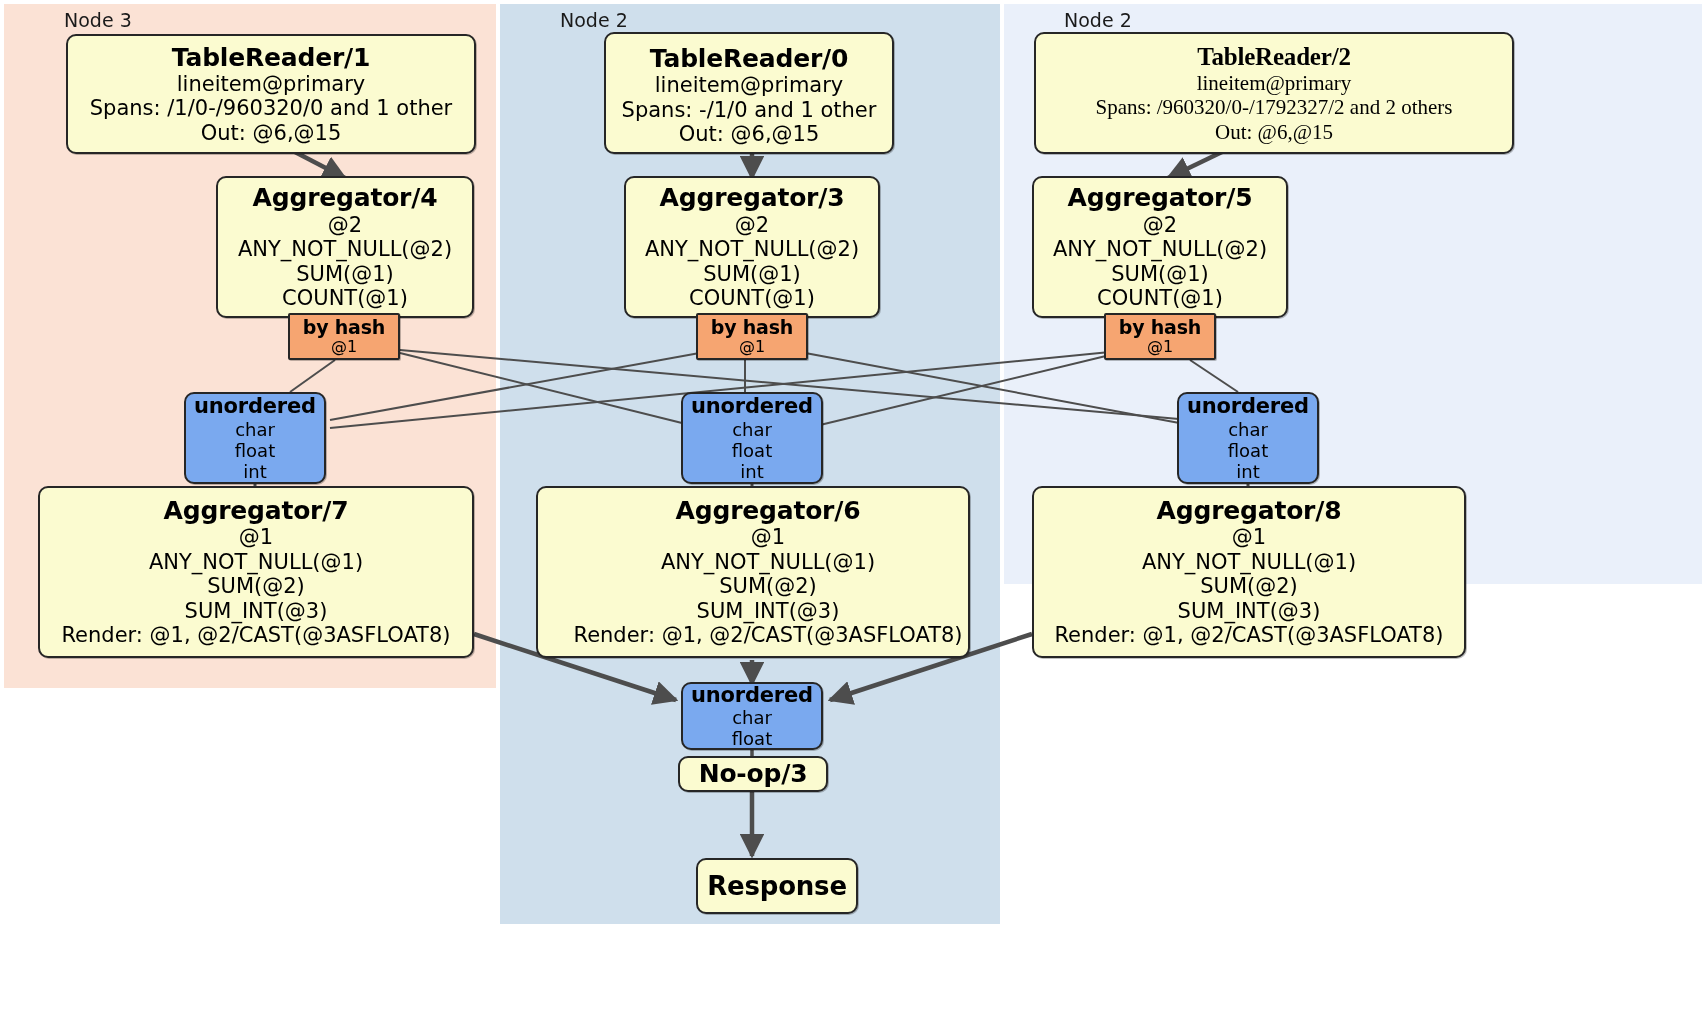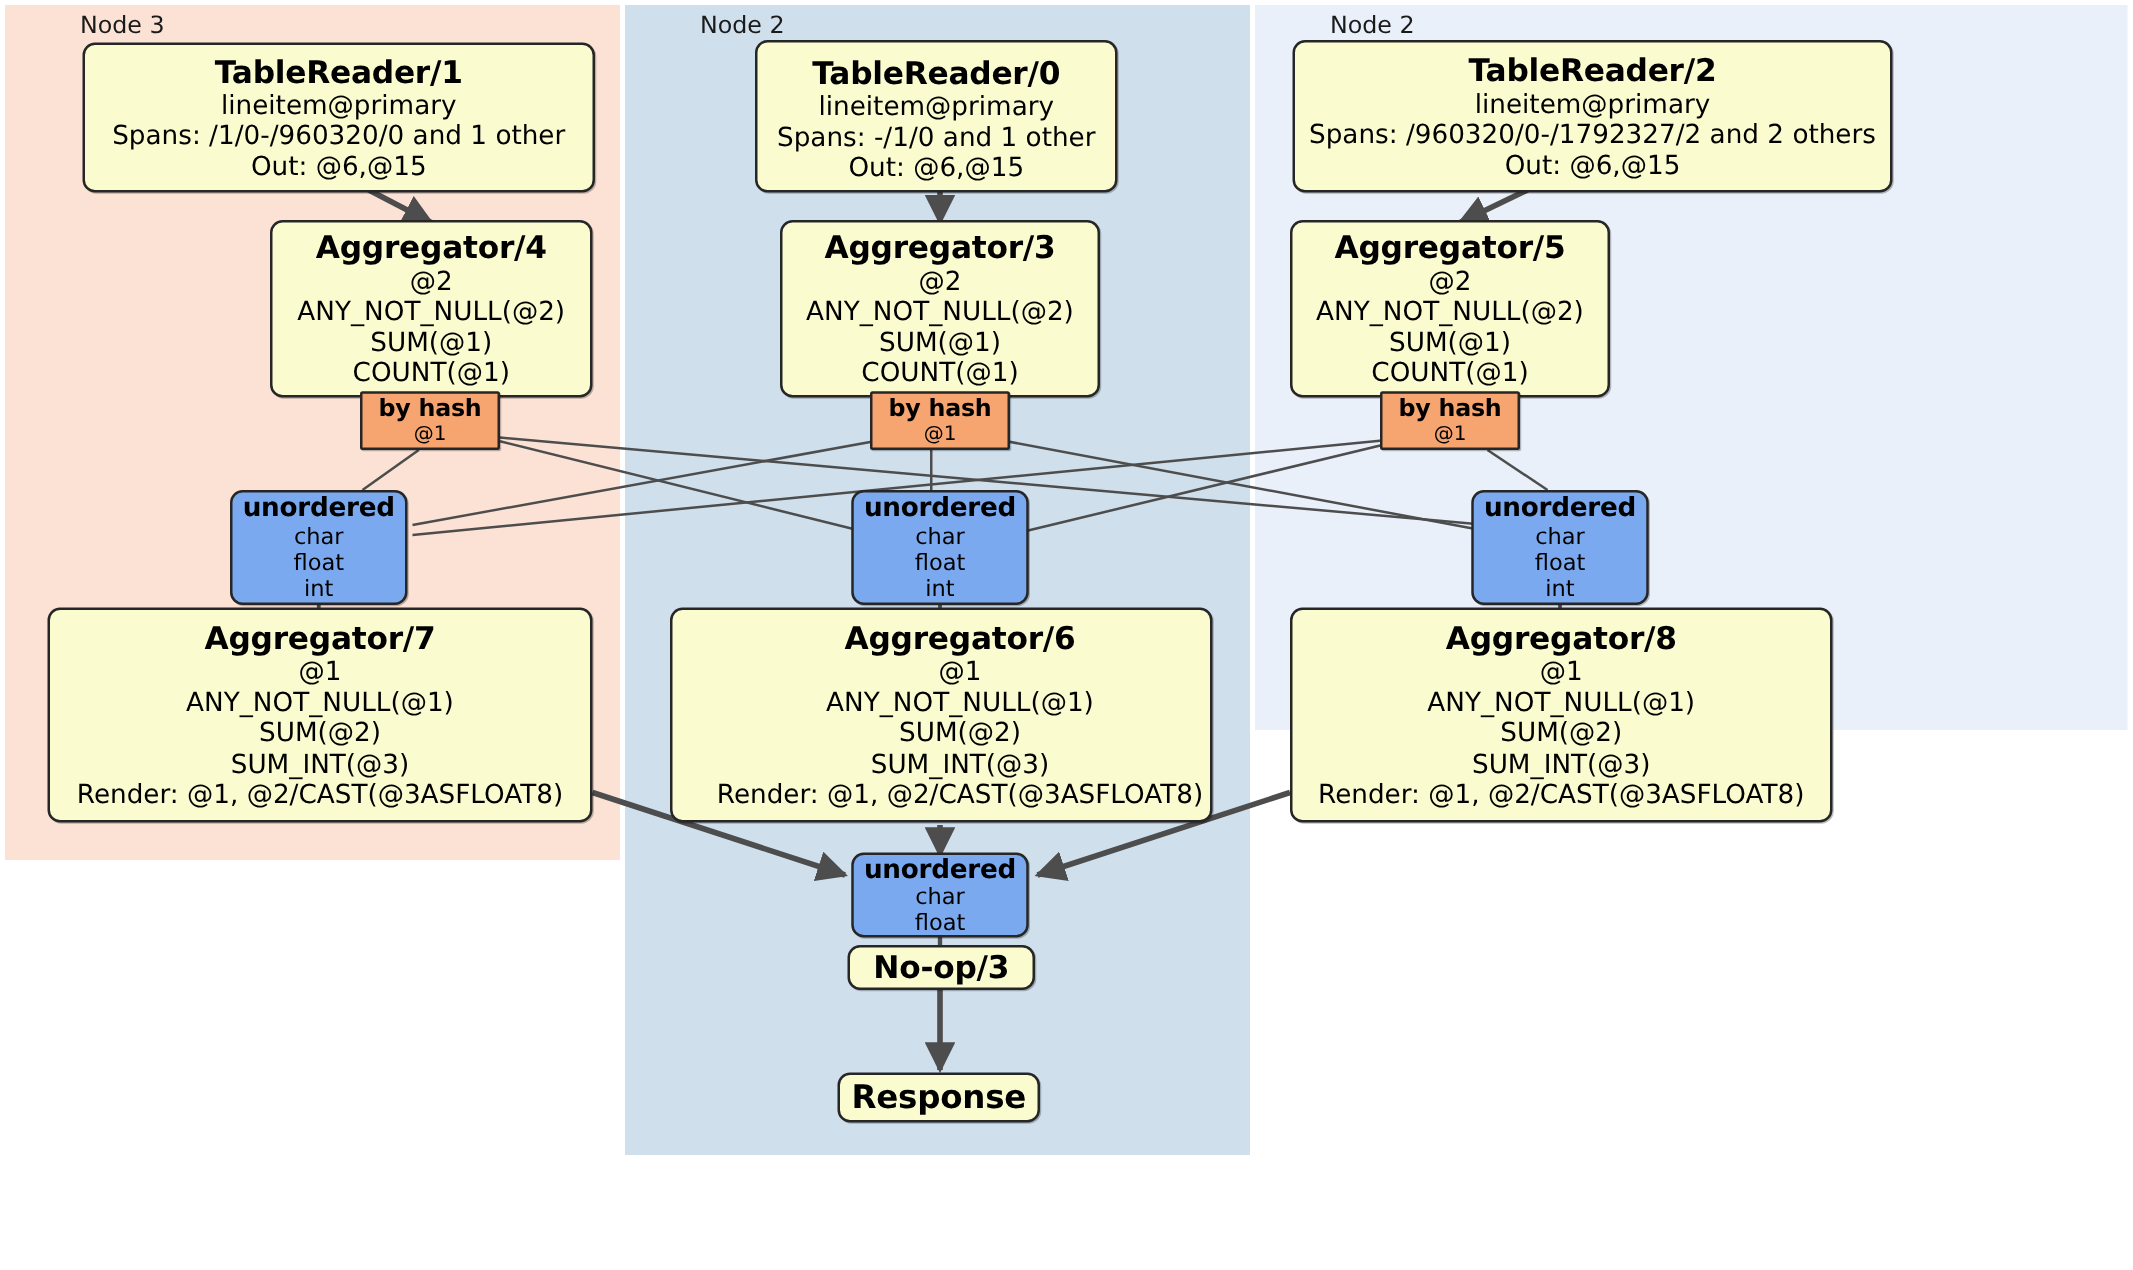--- a/index.html
+++ b/index.html
@@ -158,21 +158,21 @@
     <div class="line">Out: @6,@15</div>
   </div>
 
   <div class="box proc" id="tr0" style="left: 604px; top: 32px; width: 290px; height: 122px; justify-content: flex-end;">
     <div class="title">TableReader/0</div>
     <div class="line">lineitem@primary</div>
     <div class="line">Spans: -/1/0 and 1 other</div>
     <div class="line">Out: @6,@15</div>
   </div>
 
-  <div class="box proc" id="tr2" style="left: 1034px; top: 32px; width: 480px; height: 122px;">
+  <div class="box proc" id="tr2" style="left: 1034px; top: 32px; width: 480px; height: 122px; font-family: Liberation Serif, serif;">
     <div class="title">TableReader/2</div>
     <div class="line">lineitem@primary</div>
     <div class="line">Spans: /960320/0-/1792327/2 and 2 others</div>
     <div class="line">Out: @6,@15</div>
   </div>
 
   <div class="box proc" id="agg4" style="left: 216px; top: 176px; width: 258px; height: 142px;">
     <div class="title">Aggregator/4</div>
     <div class="line">@2</div>
     <div class="line">ANY_NOT_NULL(@2)</div>
@@ -258,17 +258,17 @@
   <div class="box sync" id="sync-final" style="left: 681px; top: 682px; width: 142px; height: 68px;">
     <div class="title">unordered</div>
     <div class="line">char</div>
     <div class="line">float</div>
   </div>
 
   <div class="box proc noop" id="noop9" style="left: 678px; top: 756px; width: 150px; height: 36px;">
     <div class="title">No-op/3</div>
   </div>
 
-  <div class="box proc response" id="response" style="left: 670px; top: 858px; width: 162px; height: 40px;">
+  <div class="box proc response" id="response" style="left: 696px; top: 858px; width: 162px; height: 56px;">
     <div class="title">Response</div>
   </div>
 
 </div>
 
 </body></html>

